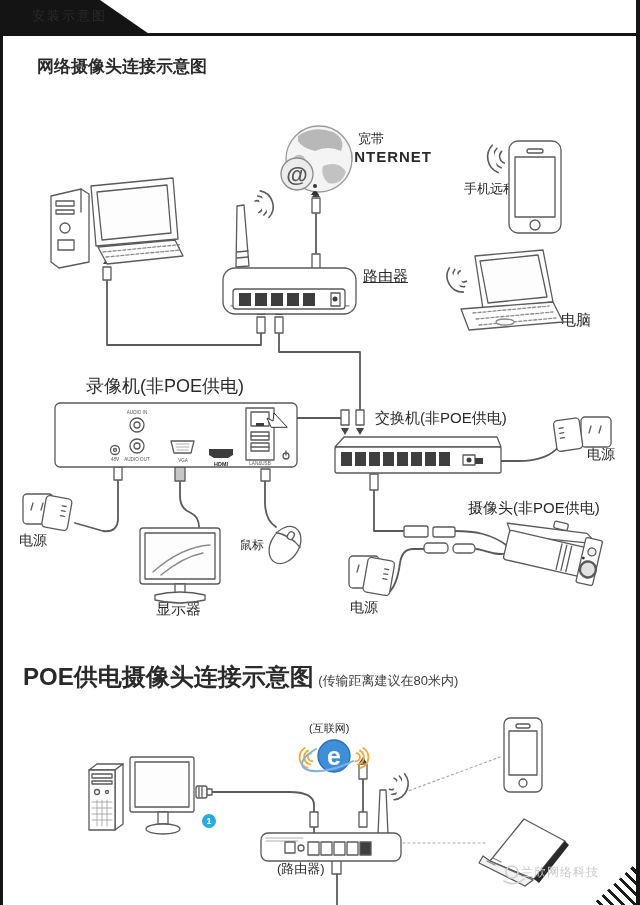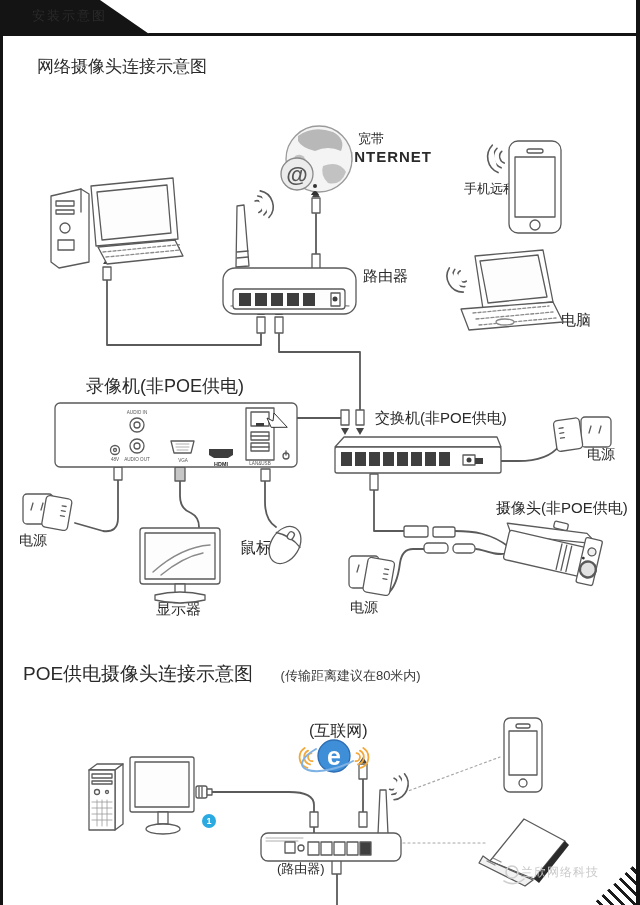--- a/index.html
+++ b/index.html
@@ -24,24 +24,24 @@
 </head>
 <body>
 
 <div class="page">
 
   <div class="banner-gray"></div>
   <div class="banner-black"></div>
   <div class="banner-line"></div>
   <span class="banner-text lbl">安装示意图</span>
 
-  <span class="lbl" style="left:34px;top:58px;font-size:17px;font-weight:normal;">网络摄像头连接示意图</span>
+  <span class="lbl" style="left:34px;top:58px;font-size:17px;font-weight:bold;">网络摄像头连接示意图</span>
   <div class="lbl" style="left:20px;top:664px;">
-    <span style="font-size:19px;font-weight:normal;text-align:right;">POE供电摄像头连接示意图</span>
-    <span style="font-size:13px;color:#3a3a3a;margin-left:23px;">(传输距离建议在80米内)</span>
+    <span style="font-size:24px;font-weight:bold;text-align:right;">POE供电摄像头连接示意图</span>
+    <span style="font-size:13px;color:#3a3a3a;">(传输距离建议在80米内)</span>
   </div>
 
   <svg class="art" width="640" height="905" viewBox="0 0 640 905" stroke="#5a5a5a" stroke-width="1.3" fill="none" stroke-linecap="round" stroke-linejoin="round">
 
     <g stroke-width="1.8">
       <path d="M104,280 V345 H258 V334"></path>
       <path d="M276,334 V352 H357 V424"></path>
       <path d="M284,418 H342 V424"></path>
       <path d="M313,214 V254"></path>
       <path d="M478,461 H515 Q545,461 556,446"></path>
@@ -358,33 +358,33 @@
     <g stroke="#cfcfcf" stroke-width="1.6">
       <circle cx="509" cy="872" r="6"></circle>
       <path d="M501,881 Q511,887 521,879"></path>
     </g>
   </svg>
 
   <span class="lbl" style="left:355px;top:132px;font-size:13px;font-weight:normal;">宽带</span>
   <span class="lbl" style="left:346px;top:149px;font-size:15px;font-weight:bold;letter-spacing:1px;">INTERNET</span>
   <span class="lbl" style="left:461px;top:182px;font-size:13px;">手机远程</span>
   <span class="lbl" style="left:148px;top:242px;font-size:15px;">电脑</span>
-  <span class="lbl" style="left:360px;top:268px;font-size:15px;">路由器</span>
+  <span class="lbl" style="left:360px;top:268px;font-size:15px;text-decoration:underline;">路由器</span>
   <span class="lbl" style="left:558px;top:312px;font-size:15px;">电脑</span>
   <span class="lbl" style="left:83px;top:377px;font-size:18px;">录像机(非POE供电)</span>
   <span class="lbl" style="left:372px;top:410px;font-size:15px;">交换机(非POE供电)</span>
   <span class="lbl" style="left:584px;top:447px;font-size:14px;">电源</span>
-  <span class="lbl" style="left:493px;top:500px;font-size:15px;">摄像头(非POE供电)</span>
+  <span class="lbl" style="left:465px;top:500px;font-size:15px;">摄像头(非POE供电)</span>
   <span class="lbl" style="left:16px;top:533px;font-size:14px;">电源</span>
   <span class="lbl" style="left:153px;top:601px;font-size:15px;">显示器</span>
-  <span class="lbl" style="left:237px;top:539px;font-size:16px;">鼠标</span>
+  <span class="lbl" style="left:237px;top:539px;font-size:12px;">鼠标</span>
   <span class="lbl" style="left:347px;top:600px;font-size:14px;">电源</span>
 
   <span class="lbl" style="left:138px;top:779px;width:42px;text-align:center;font-size:14px;">台式机</span>
-  <span class="lbl" style="left:306px;top:722px;font-size:16px;">(互联网)</span>
+  <span class="lbl" style="left:306px;top:722px;font-size:11px;">(互联网)</span>
   <span class="lbl" style="left:508px;top:746px;font-size:12px;">手机</span>
   <span class="lbl" style="left:274px;top:862px;font-size:13px;text-align:right;">(路由器)</span>
   <span class="lbl" style="left:503px;top:838px;font-size:13px;transform:rotate(-14deg);">笔记本</span>
 
   <div class="bluedot">1</div>
   <span class="watermark">兰欣网络科技</span>
   <div class="corner-stripes"></div>
 </div>
 
 </body></html>

